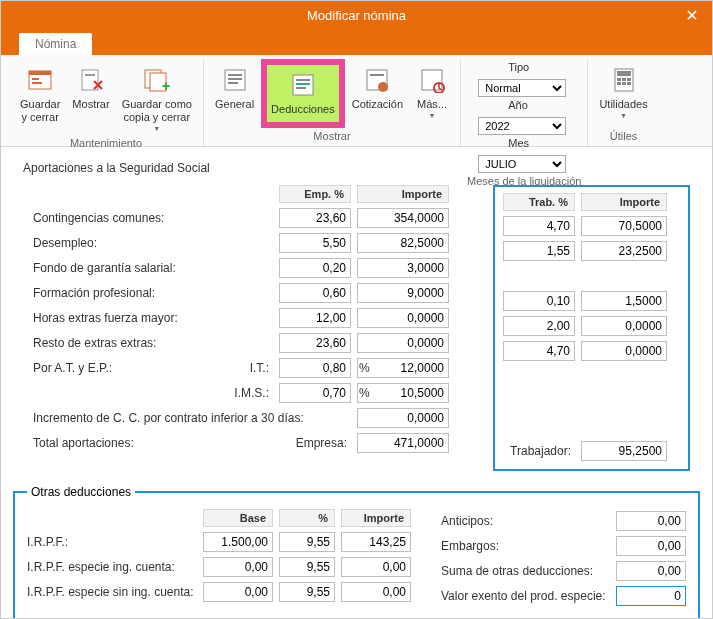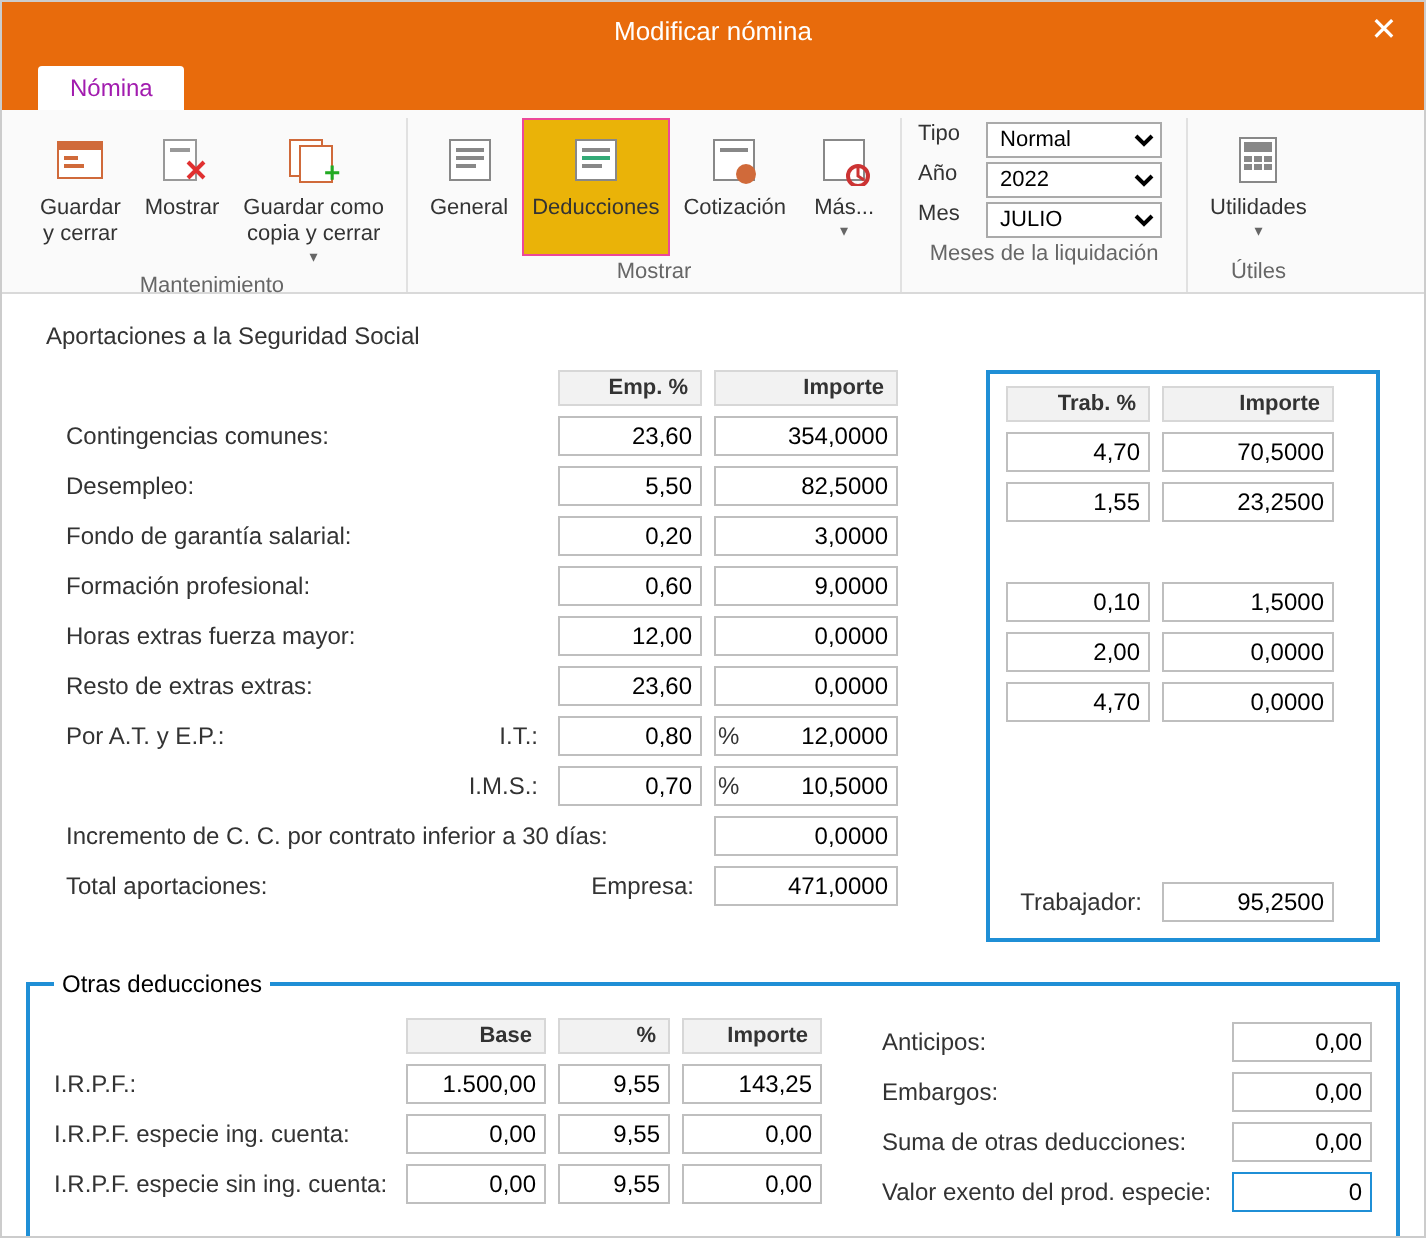--- a/index.html
+++ b/index.html
@@ -38,21 +38,21 @@
   }
   .tabstrip {
     background: #e86b0c;
     height: 26px;
     display: flex;
     align-items: flex-end;
     padding-left: 18px;
   }
   .tab {
     background: #fff;
-    color: #a21caf;
+    color: #737373;
     padding: 4px 16px 4px 16px;
     border-radius: 2px 2px 0 0;
     font-size: 12px;
     margin-bottom: 0;
   }
   .ribbon {
     display: flex;
     border-bottom: 1px solid #d9d9d9;
     background: #fafafa;
     height: 92px;
@@ -78,22 +78,22 @@
     justify-content: flex-start;
     padding: 4px 4px 0 4px;
     cursor: pointer;
     text-align: center;
     line-height: 1.2;
     min-width: 44px;
     font-size: 11px;
     border: 1px solid transparent;
   }
   .ribbon-btn.active {
-    background: #eab308;
-    border: 1px solid #ec4899;
+    background: #bef264;
+    border: 6px solid #ec4899;
   }
   .ribbon-btn .img {
     width: 32px;
     height: 32px;
     margin-bottom: 2px;
     display:flex;align-items:center;justify-content:center;
   }
   .ribbon-btn .caret { font-size: 8px; color: #666; }
   .ribbon-group-label {
     font-size: 11px;
@@ -101,22 +101,24 @@
     padding: 2px 0 4px 0;
   }
   .liquid {
     display: flex;
     flex-direction: column;
     padding: 2px 6px 0 2px;
     gap: 2px;
   }
   .liquid-row {
     display: flex;
+    align-items: center;
     gap: 6px;
     font-size: 11px;
+    flex-direction: column;
   }
   .liquid-row label { width: 28px; color:#333;}
   .liquid-row select, .combo {
     font-size: 11px;
     height: 18px;
     border: 1px solid #aaa;
     background: #fff;
     padding: 0 2px;
     width: 88px;
   }

